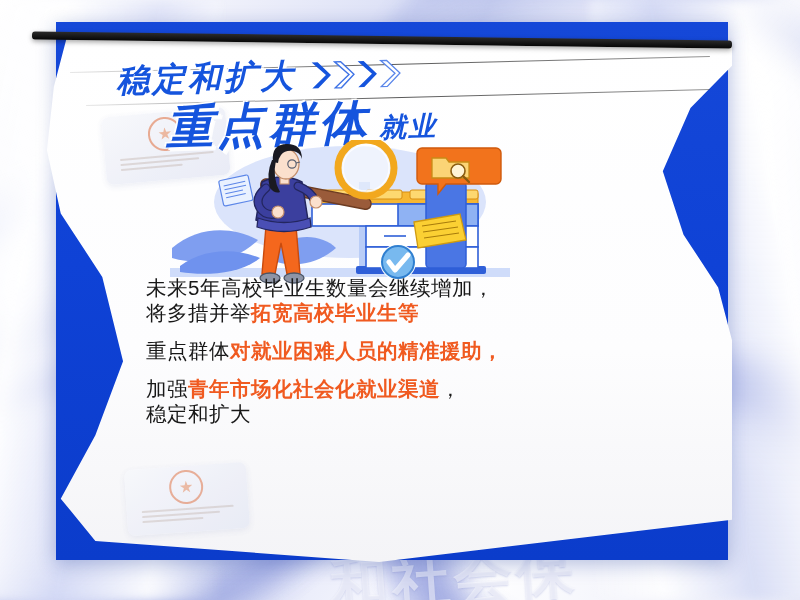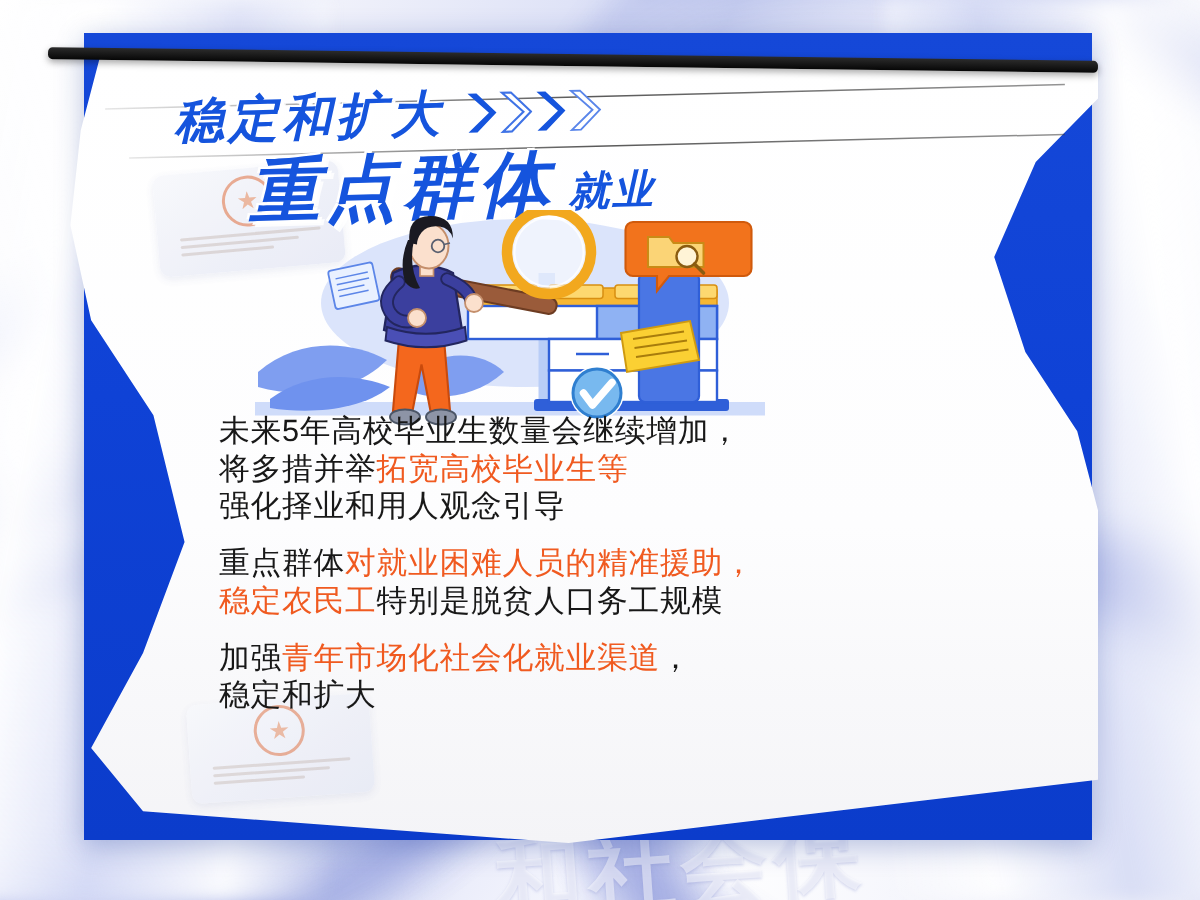--- a/index.html
+++ b/index.html
@@ -107,21 +107,21 @@
      text-shadow:1.6px 1.6px 0 #fff, -1px -1px 0 #fff;}
 
   
   .illus{position:absolute;left:170px;top:140px;width:340px;height:152px;}
 
   
   .body-text{position:absolute;left:146px;top:275px;width:560px;}
   .para{margin:0 0 13px 0;}
   .line{font-size:20.5px;line-height:25px;color:#181818;letter-spacing:.5px;
      white-space:nowrap;font-weight:normal;}
-  .line .hl{color:#f05a20;font-weight:normal;}
+  .line .hl{color:#f05a20;font-weight:bold;}
   .line .cm{color:#181818;font-weight:normal;}
 </style>
 </head>
 <body>
 
 <div id="poster">
 
   <div class="bg-base"></div>
   <div class="swirl s3"></div>
   <div class="swirl s1"></div>
@@ -282,25 +282,23 @@
         <circle cx="122" cy="24" r="4.2" fill="none" stroke="#5a6070" stroke-width="1.2"></circle>
         <line x1="126" y1="23" x2="130" y2="22" stroke="#5a6070" stroke-width="1.2"></line>
       </g>
     </svg>
   </div>
 
   <div class="body-text">
       <div class="para">
         <div class="line"><span class="cm">未来5年高校毕业生数量会继续增加</span><span class="cm">，</span></div>
         <div class="line"><span class="cm">将多措并举</span><span class="hl">拓宽高校毕业生等</span></div>
-        <div class="line"><span class="cm">强化择业和用人观念引导</span></div>
       </div>
       <div class="para">
         <div class="line"><span class="cm">重点群体</span><span class="hl">对就业困难人员的精准援助，</span></div>
-        <div class="line"><span class="hl">稳定农民工</span><span class="cm">特别是脱贫人口务工规模</span></div>
       </div>
       <div class="para">
         <div class="line"><span class="cm">加强</span><span class="hl">青年市场化社会化就业渠道</span><span class="cm">，</span></div>
         <div class="line"><span class="cm">稳定和扩大</span></div>
       </div>
     </div>
 
 </div>
 
 </body></html>

